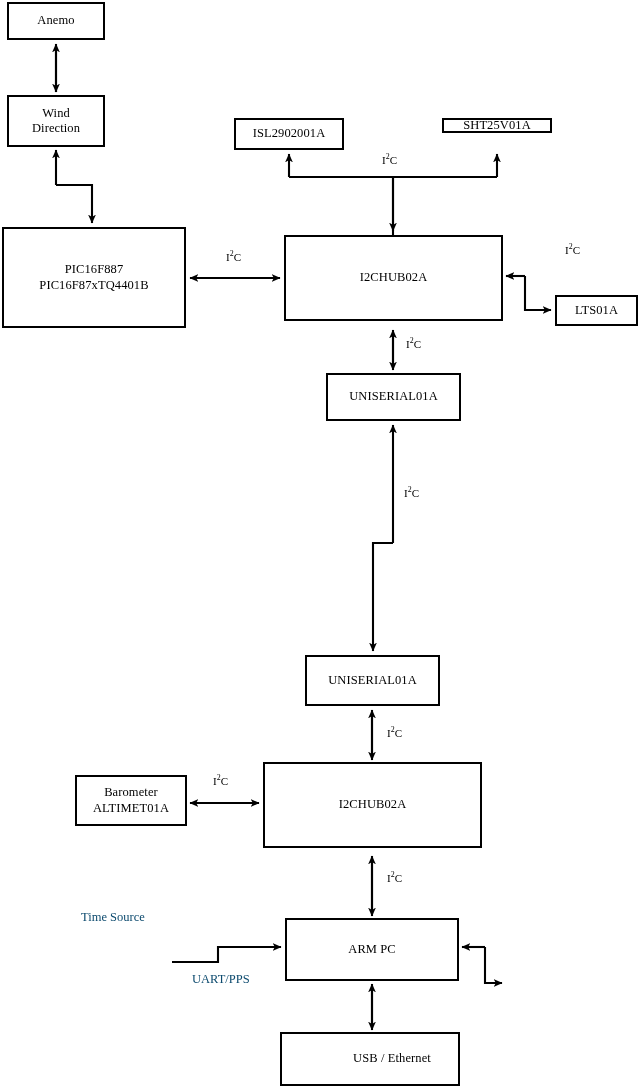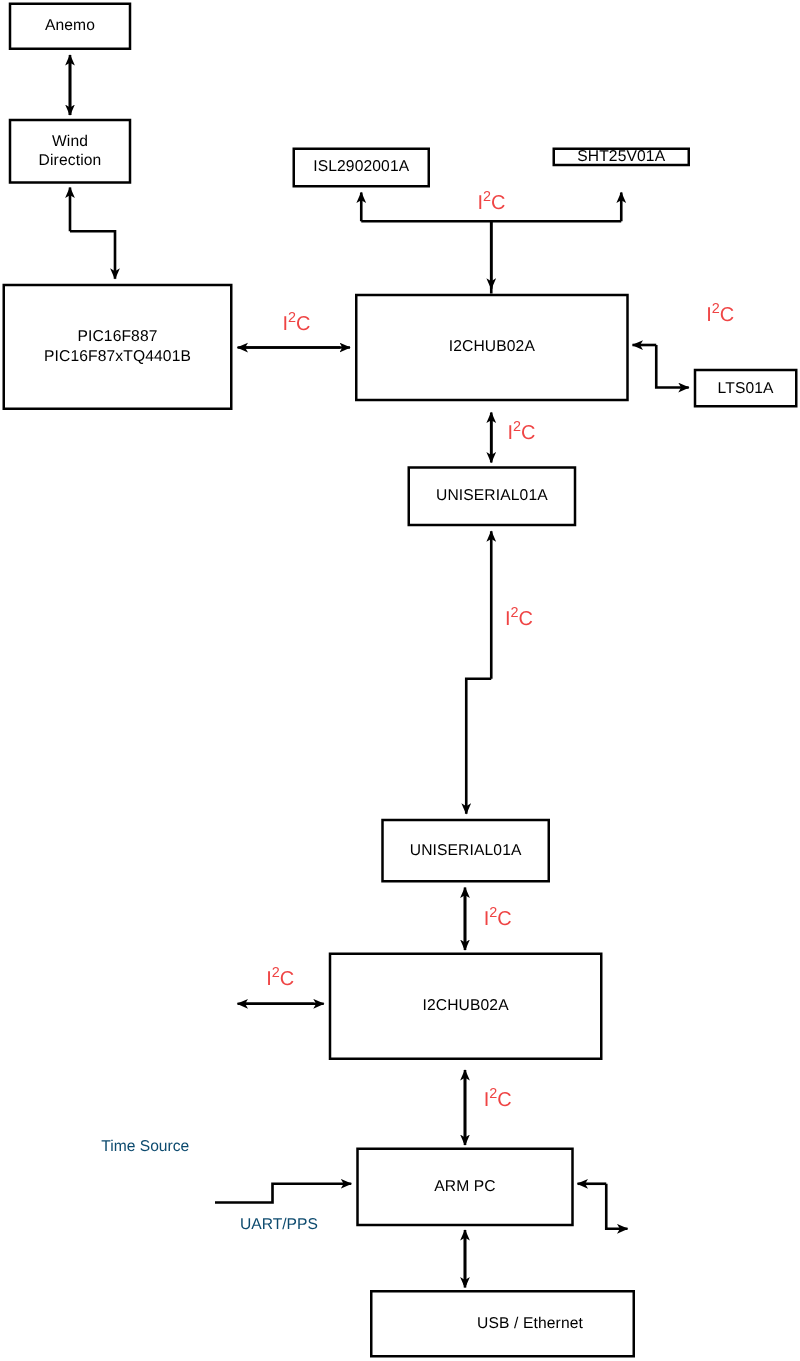--- a/index.html
+++ b/index.html
@@ -5,21 +5,21 @@
   html, body {
     margin: 0;
     padding: 0;
     background: #ffffff;
   }
   #diagram-root {
     position: relative;
     width: 640px;
     height: 1089px;
     background: #ffffff;
-    font-family: Liberation Sans, sans-serif;
+    font-family: Liberation Serif, serif;
     overflow: hidden;
   }
   svg.wires {
     position: absolute;
     left: 0;
     top: 0;
     width: 640px;
     height: 1089px;
     pointer-events: none;
   }
@@ -35,22 +35,22 @@
     color: #000000;
     font-size: 12.5px;
     line-height: 1.22;
     letter-spacing: 0.1px;
   }
   .node .lines {
     white-space: pre-line;
   }
   .wire-label {
     position: absolute;
-    color: #ef4444;
-    font-size: 16px;
+    color: #000000;
+    font-size: 11px;
     line-height: 1;
     white-space: nowrap;
   }
   .free-label {
     position: absolute;
     color: #0c4a6e;
     font-size: 12.5px;
     line-height: 1;
     white-space: nowrap;
   }
@@ -151,28 +151,32 @@
   </div>
 
   <div class="node" style="left:305px; top:655px; width:135px; height:51px;">
     <span class="lines">UNISERIAL01A</span>
   </div>
 
   <div class="node" style="left:263px; top:762px; width:219px; height:86px;">
     <span class="lines">I2CHUB02A</span>
   </div>
 
+  <div class="node" style="left:75px; top:775px; width:112px; height:51px;">
+    <span class="lines">Barometer
+ALTIMET01A</span>
+  </div>
 
 
   <div class="node" style="left:285px; top:918px; width:174px; height:63px;">
     <span class="lines">ARM PC</span>
   </div>
 
 
-  <div class="node" style="left:296px; top:1032px; width:212px; height:54px;padding-left:44px;">
+  <div class="node" style="left:280px; top:1032px; width:180px; height:54px;padding-left:44px;">
     <span class="lines">USB / Ethernet</span>
   </div>
 
   <div class="wire-label" style="left:382px; top:155px;">
     <span>I</span><sup>2</sup><span>C</span>
   </div>
 
   <div class="wire-label" style="left:226px; top:252px;">
     <span>I</span><sup>2</sup><span>C</span>
   </div>

